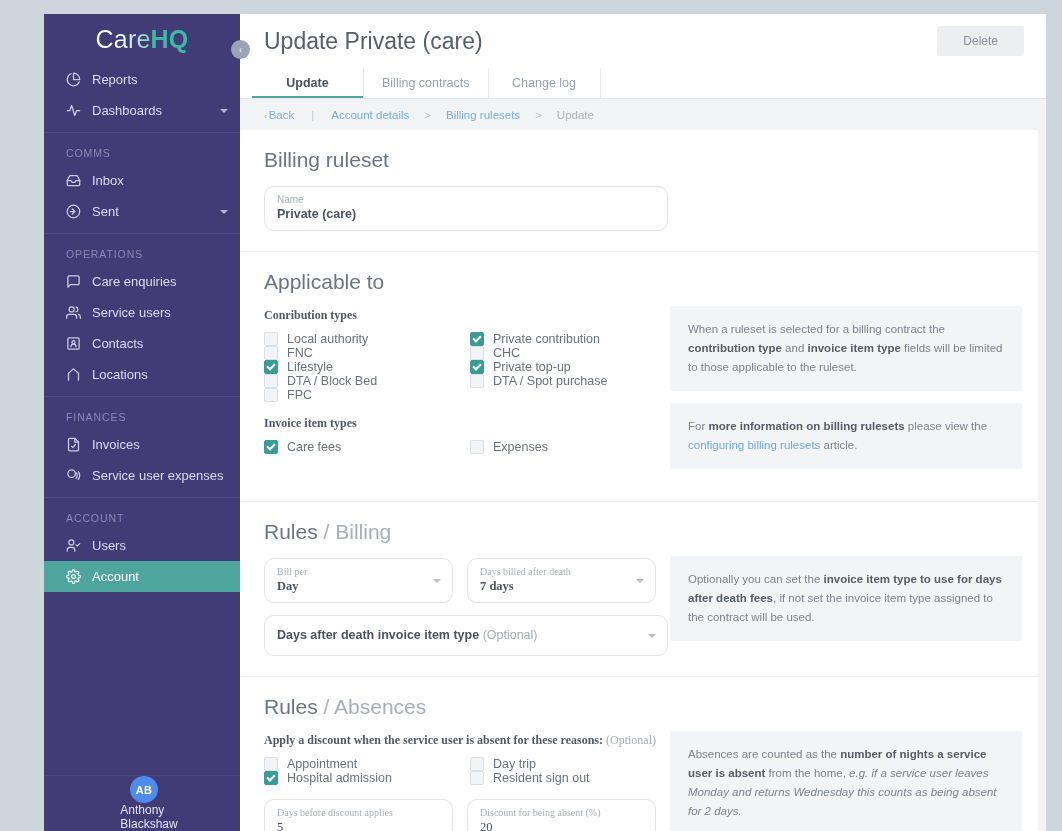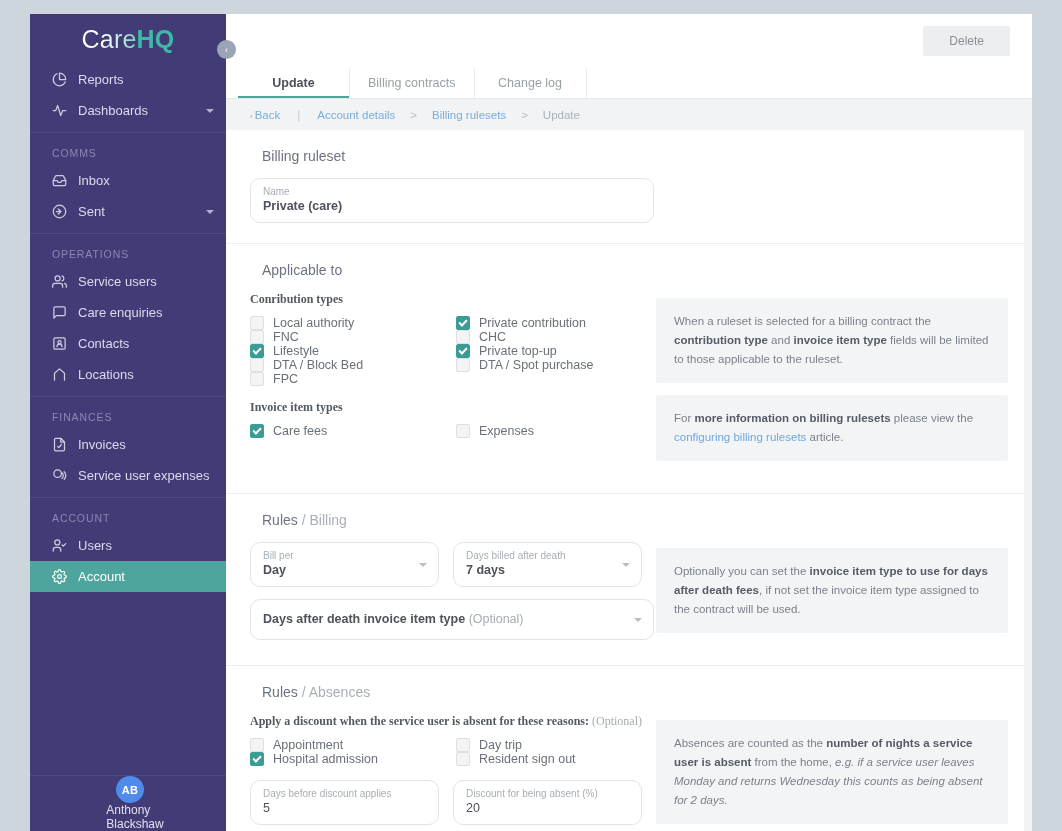--- a/index.html
+++ b/index.html
@@ -5,21 +5,21 @@
   * { box-sizing: border-box; }
   html, body {
     margin: 0; padding: 0;
     width: 1062px; height: 831px;
     overflow: hidden;
     background: #cdd5dd;
     font-family: "Liberation Sans", sans-serif;
   }
   #app {
     position: absolute;
-    left: 30px; top: 14px;
+    left: 44px; top: 14px;
     width: 1002px; height: 817px;
     background: #ffffff;
     display: flex;
     overflow: hidden;
   }
 
   
   .sidebar {
     width: 196px;
     flex: 0 0 196px;
@@ -207,23 +207,23 @@
 
   .section {
     padding: 18px 24px 20px 24px;
     border-bottom: 1px solid #eceef0;
     display: flex;
   }
   .section-body { flex: 1 1 auto; min-width: 0; padding-right: 14px; }
   .section-aside { flex: 0 0 352px; padding-top: 36px; }
 
   .section-title {
-    font-size: 14px;
+    font-size: 21px;
     color: #6c7382;
-    margin: 0 0 14px 12px;
+    margin: 0 0 14px 0;
     font-weight: 400;
   }
   .section-title .muted { color: #a8aeb8; }
 
   .field {
     border: 1px solid #e2e5e8;
     border-radius: 10px;
     padding: 7px 12px 7px 12px;
     position: relative;
     background: #fff;
@@ -299,21 +299,21 @@
     line-height: 19px;
     color: #7b828b;
     margin-bottom: 12px;
     border-radius: 2px;
   }
   .help-box b { color: #555c66; }
   .help-box i { font-style: italic; }
   .help-box a { color: #6ea8de; text-decoration: none; cursor: pointer; }
 
   .row2 { display: flex; gap: 14px; margin-bottom: 12px; }
-  .row2 .field { width: 196px; }
+  .row2 .field { width: 196px; font-family: Liberation Serif, serif; }
   .wide-field { width: 404px; }
 
   
   .scrollstrip {
     position: absolute;
     right: 0; top: 0; bottom: 0;
     width: 8px;
     background: #f1f3f5;
   }
   svg { display: block; }
@@ -376,35 +376,35 @@
         <span class="caret"></span>
       </div>
     </div>
     <div class="nav-divider"></div>
 
     <div>
       <div class="nav-section-label">OPERATIONS</div>
       <div class="nav-item">
         <span class="ico">
           <svg width="15" height="15" viewBox="0 0 24 24" fill="none" stroke="#d7d4e8" stroke-width="2" stroke-linecap="round" stroke-linejoin="round">
+              <path d="M21 15a2 2 0 0 1-2 2H7l-4 4V5a2 2 0 0 1 2-2h14a2 2 0 0 1 2 2z"></path>
+            </svg>
+        </span>
+        <span class="lbl">Care enquiries</span>
+      </div>
+      <div class="nav-item">
+        <span class="ico">
+          <svg width="15" height="15" viewBox="0 0 24 24" fill="none" stroke="#d7d4e8" stroke-width="2" stroke-linecap="round" stroke-linejoin="round">
               <path d="M17 21v-2a4 4 0 0 0-4-4H5a4 4 0 0 0-4 4v2"></path>
               <circle cx="9" cy="7" r="4"></circle>
               <path d="M23 21v-2a4 4 0 0 0-3-3.87"></path>
               <path d="M16 3.13a4 4 0 0 1 0 7.75"></path>
             </svg>
         </span>
         <span class="lbl">Service users</span>
-      </div>
-      <div class="nav-item">
-        <span class="ico">
-          <svg width="15" height="15" viewBox="0 0 24 24" fill="none" stroke="#d7d4e8" stroke-width="2" stroke-linecap="round" stroke-linejoin="round">
-              <path d="M21 15a2 2 0 0 1-2 2H7l-4 4V5a2 2 0 0 1 2-2h14a2 2 0 0 1 2 2z"></path>
-            </svg>
-        </span>
-        <span class="lbl">Care enquiries</span>
       </div>
       <div class="nav-item">
         <span class="ico">
           <svg width="15" height="15" viewBox="0 0 24 24" fill="none" stroke="#d7d4e8" stroke-width="2" stroke-linecap="round" stroke-linejoin="round">
               <rect x="3" y="3" width="18" height="18" rx="2"></rect>
               <circle cx="12" cy="10" r="2.5"></circle>
               <path d="M8 17a4 4 0 0 1 8 0"></path>
             </svg>
         </span>
         <span class="lbl">Contacts</span>
@@ -479,20 +479,21 @@
       </div>
       <span class="caret" style="margin-left:auto"></span>
     </div>
 
     <div class="collapse-btn">‹</div>
   </aside>
 
   <div class="main">
 
     <div class="topbar">
+      <div class="page-title">Update Private (care)</div>
       <div class="topbar-actions">
         <button class="btn-delete">Delete</button>
       </div>
     </div>
 
     <div class="tabs">
       <div class="tab active">Update</div>
       <div class="tab">Billing contracts</div>
       <div class="tab">Change log</div>
     </div>

